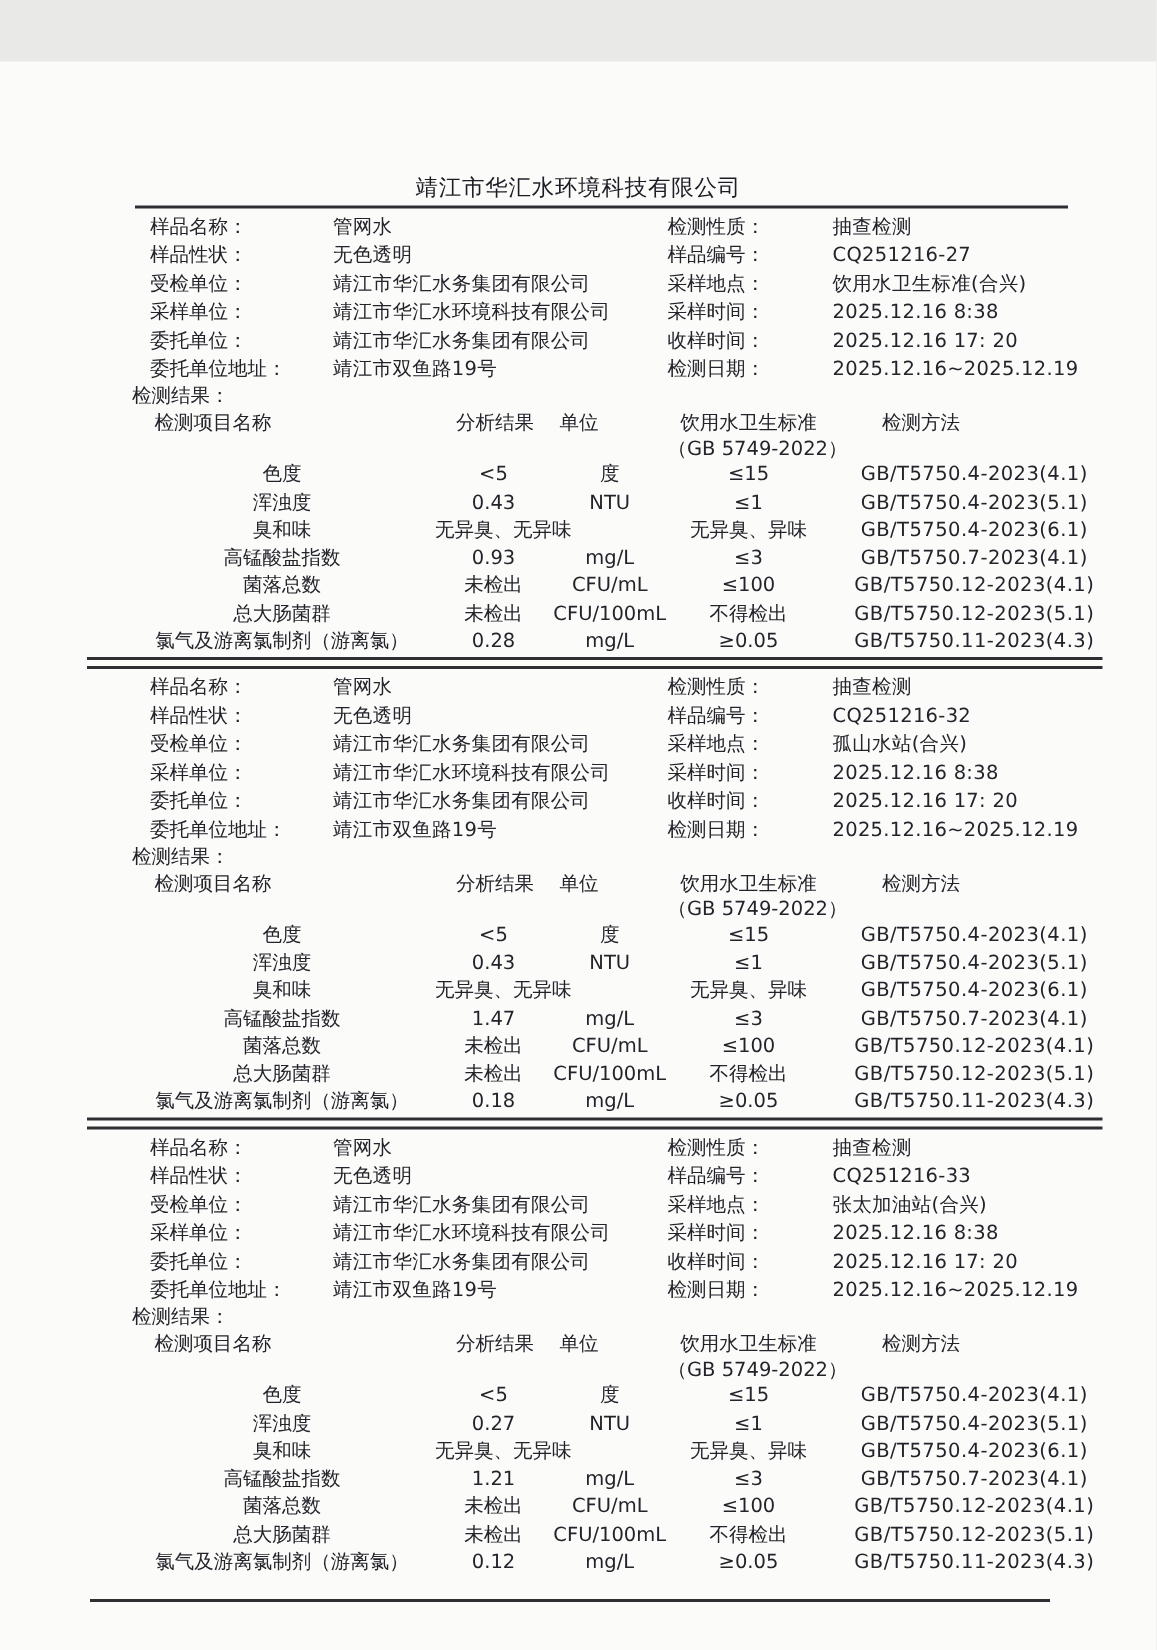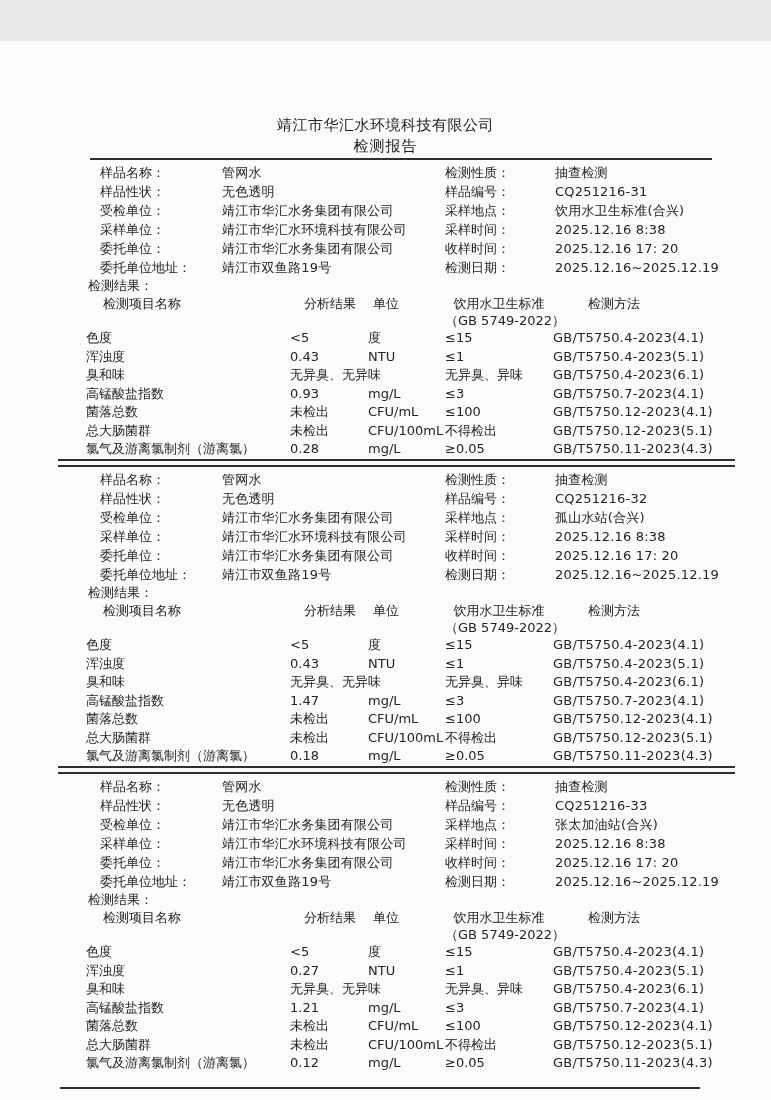--- a/index.html
+++ b/index.html
@@ -22,35 +22,34 @@
   .info-col.right .lbl { width:110px; flex:none; }
   .val { letter-spacing:0.2px; }
   .results-label { height:18px; line-height:18px; margin-left:2px; }
   .rhead, .rrow { display:grid; grid-template-columns:204px 78px 77px 108px 1fr; white-space:nowrap; }
   .rhead { height:34px; line-height:17px; }
   .rhead .item { padding-left:17px; }
   .rhead .result { padding-left:14px; }
   .rhead .unit { padding-left:5px; }
   .rhead .standard { text-align:center; }
   .rhead .method { padding-left:35px; }
-  .rrow { height:18.5px; line-height:18.5px; }
+  .rrow { height:18.5px; line-height:18.5px;text-align:center; }
   .rrow .method { letter-spacing:0.3px; }
   .section-divider { width:677px; margin-left:58px; height:8px;
     border-top:2px solid #2e2e33; border-bottom:2px solid #2e2e33; }
   .footer-rule { width:640px; margin:14px 0 0 60px; border-top:2px solid #2e2e33; }
   .page-footer { height:22px; line-height:20px; padding-left:543px; white-space:nowrap; }
   .page-footer .total { margin-left:26px; }
 </style>
 </head>
 <body>
 
 <div class="page">
   <div class="doc-header">
     <div class="company">靖江市华汇水环境科技有限公司</div>
-    <div class="report-title">检测报告</div>
   </div>
   <div class="title-rule"></div>
 
   <div id="sections-host">
   <section class="report-section">
     <div class="info-grid">
       <div class="info-col left">
         <div class="info-row">
               <span class="lbl">样品名称：</span>
               <span class="val">管网水</span>
@@ -76,21 +75,21 @@
               <span class="val">靖江市双鱼路19号</span>
             </div>
       </div>
       <div class="info-col right">
         <div class="info-row">
               <span class="lbl">检测性质：</span>
               <span class="val">抽查检测</span>
             </div>
         <div class="info-row">
               <span class="lbl">样品编号：</span>
-              <span class="val">CQ251216-31</span>
+              <span class="val">CQ251216-27</span>
             </div>
         <div class="info-row">
               <span class="lbl">采样地点：</span>
               <span class="val">饮用水卫生标准(合兴)</span>
             </div>
         <div class="info-row">
               <span class="lbl">采样时间：</span>
               <span class="val">2025.12.16 8:38</span>
             </div>
         <div class="info-row">

